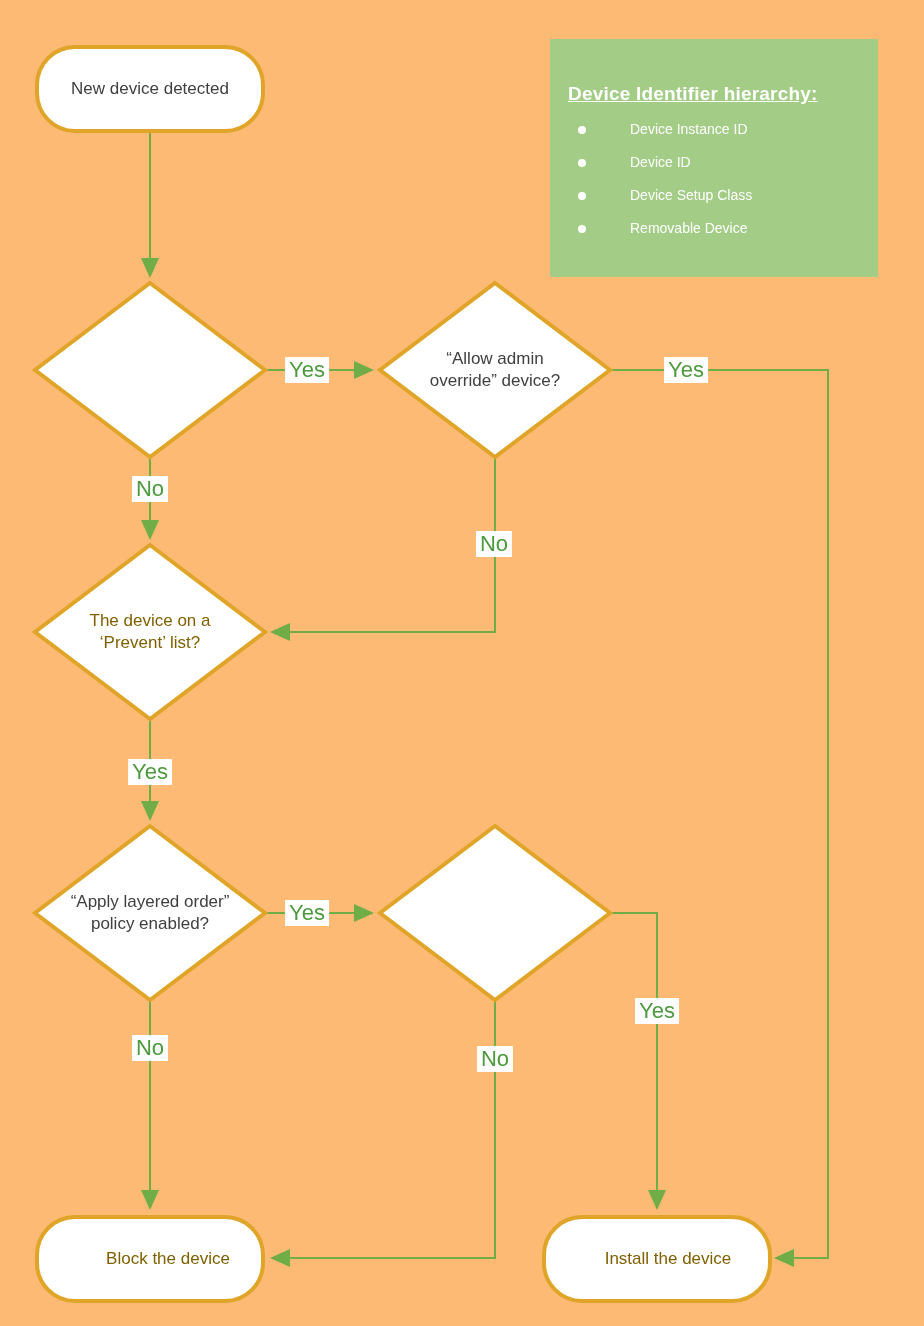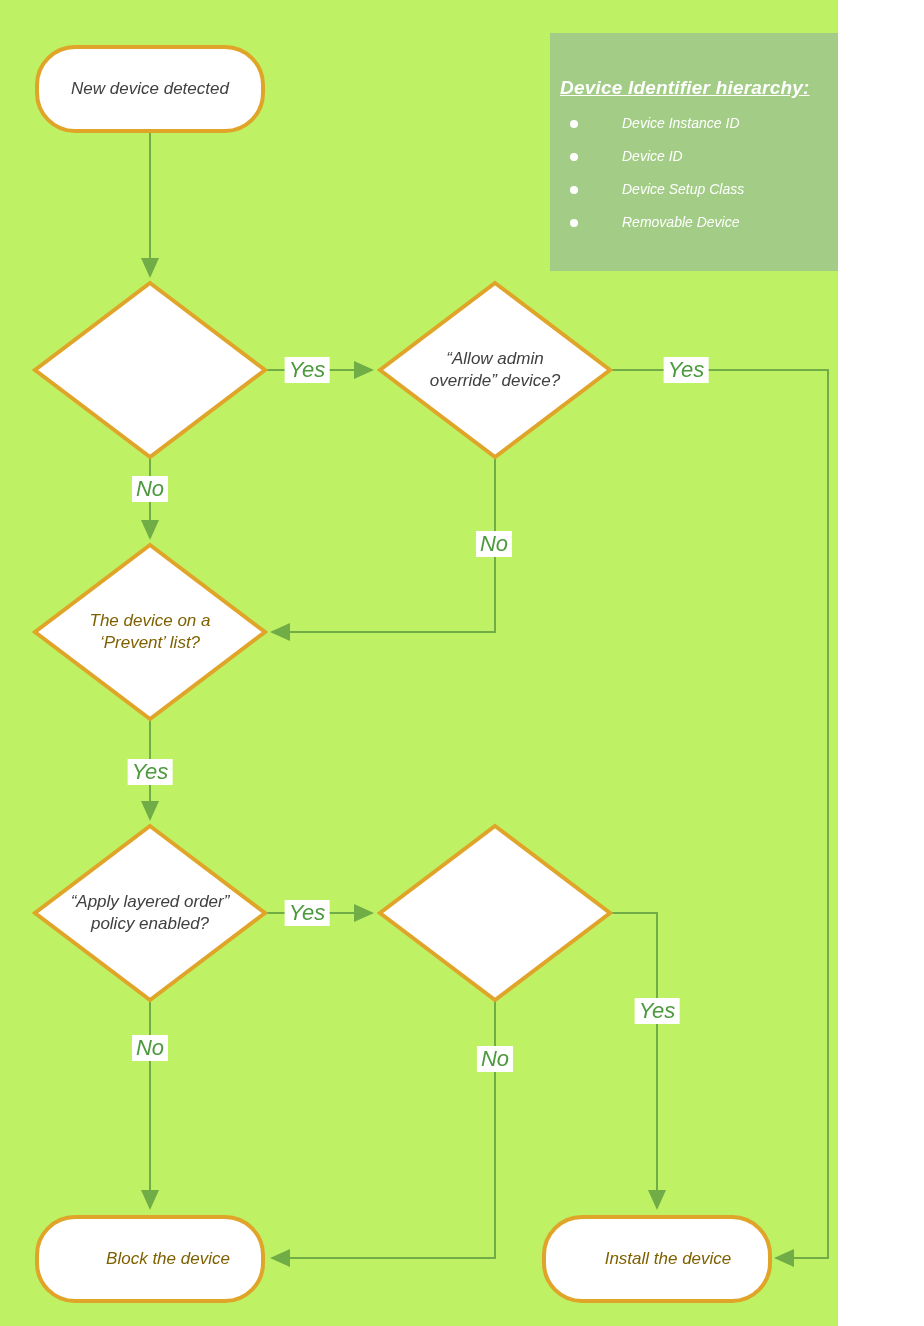--- a/index.html
+++ b/index.html
@@ -1,22 +1,21 @@
 <!DOCTYPE html>
 <html><head>
 <meta charset="utf-8">
 <style>
   html,body{margin:0;padding:0;background:#ffffff;}
   #canvas{
     position:relative;
-    width:838px;height:1326px;
-    background:#bef264;
+    width:924px;height:1326px;
+    background:#fdba74;
     font-family:"Liberation Sans", sans-serif;
     overflow:hidden;
-    font-style:italic;
   }
   #flow-svg{position:absolute;left:0;top:0;}
 
   .node-label{
     position:absolute;
     display:flex;align-items:center;justify-content:center;
     text-align:center;
     color:#404040;
     font-size:17px;line-height:1.3;
   }
@@ -27,26 +26,26 @@
     transform:translate(-50%,-50%);
     background:#ffffff;
     color:#4C9A3D;
     font-size:22px;
     padding:0 4px;
     white-space:nowrap;
   }
 
   .legend{
     position:absolute;
-    left:550px;top:33px;
+    left:550px;top:39px;
     width:328px;height:238px;
     background:#A3CD86;
     color:#ffffff;
     box-sizing:border-box;
-    padding:44px 12px 0 10px;
+    padding:44px 12px 0 18px;
   }
   .legend-title{
     font-size:19px;
     font-weight:bold;
     text-decoration:underline;
     letter-spacing:0.2px;
   }
   .legend-list{
     list-style:none;
     margin:8px 0 0 0;padding:0;

